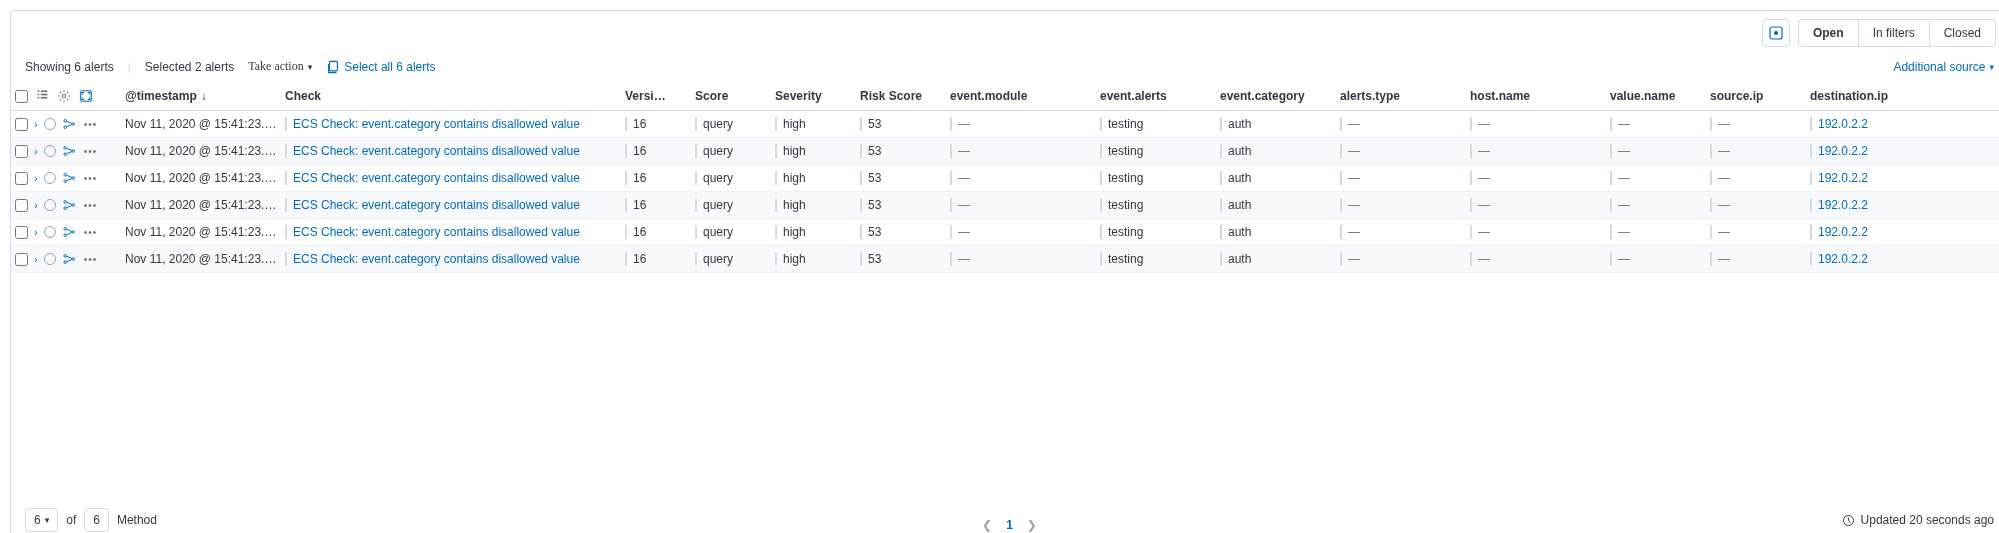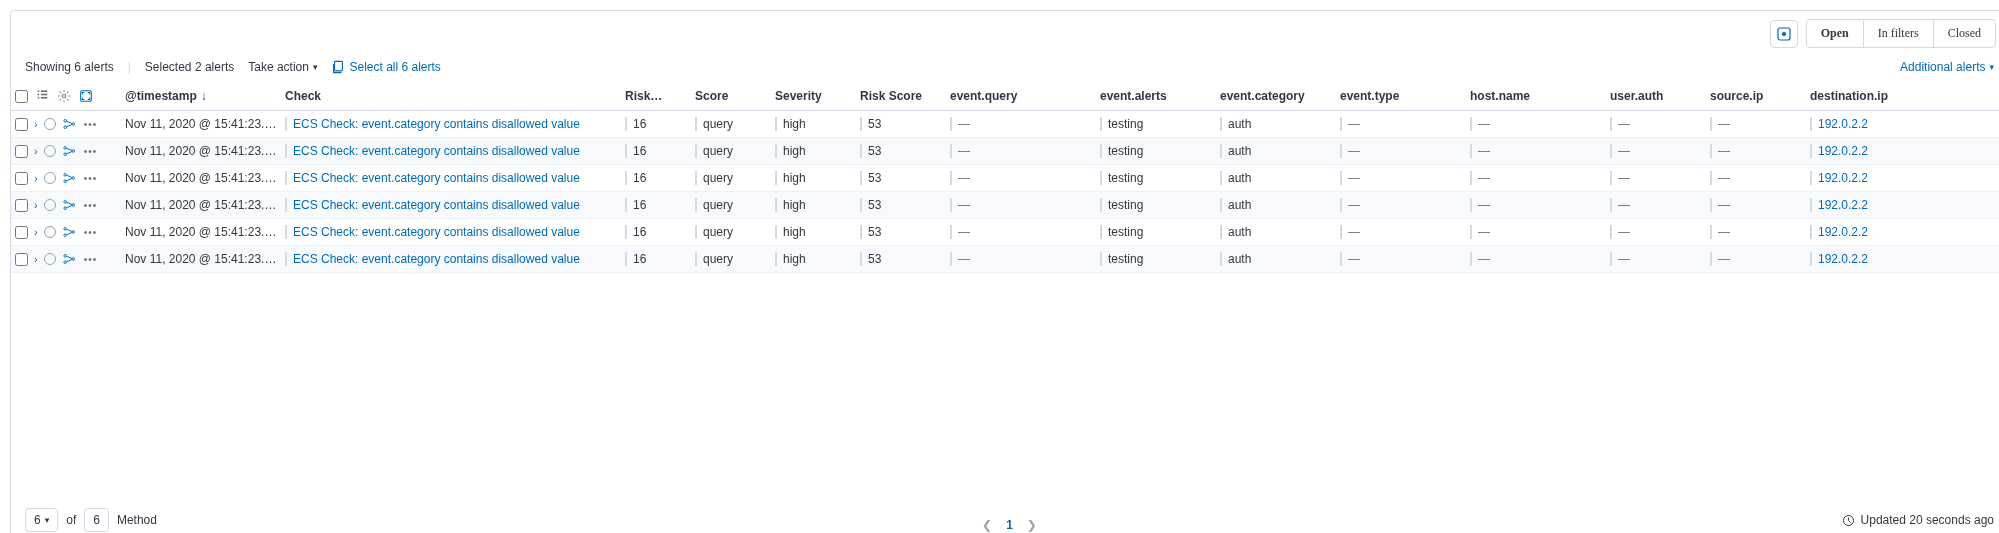--- a/index.html
+++ b/index.html
@@ -32,21 +32,20 @@
     border-radius: 4px;
     display: flex; align-items: center; justify-content: center;
     cursor: pointer;
     color: #006bb4;
   }
   .status-tabs {
     display: flex;
     border: 1px solid #d3dae6;
     border-radius: 4px;
     overflow: hidden;
-    font-family: Liberation Serif, serif;
   }
   .status-tab {
     padding: 6px 14px;
     cursor: pointer;
     color: #343741;
     border-left: 1px solid #d3dae6;
   }
   .status-tab:first-child { border-left: none; }
   .status-tab.active { font-weight: 700; }
   .toolbar {
@@ -62,20 +61,21 @@
     cursor: pointer;
     display: flex;
     align-items: center;
     gap: 4px;
   }
   .dropdown-text {
     cursor: pointer;
     display: flex;
     align-items: center;
     gap: 4px;
+    font-family: Liberation Serif, serif;
   }
   .spacer { flex: 1; }
   .link { color: #006bb4; cursor: pointer; }
 
   .table-wrap { flex: 1; overflow: hidden; }
   table { width: 100%; border-collapse: collapse; table-layout: fixed; }
   thead th {
     text-align: left;
     font-weight: 700;
     font-size: 12px;
@@ -191,21 +191,21 @@
     </span>
     <span class="toolbar-link">
       <svg width="14" height="14" viewBox="0 0 16 16" fill="none" stroke="currentColor" stroke-width="1.3">
           <rect x="4" y="1.5" width="9" height="11" rx="1"></rect>
           <path d="M3 4.5v10h9"></path>
         </svg>
       <span>Select all 6 alerts</span>
     </span>
     <span class="spacer"></span>
     <span class="toolbar-link">
-      <span>Additional alerts</span>
+      <span>Additional source</span>
       <span class="chev">▾</span>
     </span>
   </div>
 
   <div class="table-wrap">
     <table>
       <colgroup>
         <col style="width:110px">
         <col style="width:160px">
         <col style="width:340px">
@@ -251,30 +251,30 @@
               </span>
             </div>
           </th>
           <th>
             <span class="th-sort">
               <span>@timestamp</span>
               <span>↓</span>
             </span>
           </th>
           <th>Check</th>
-          <th>Risk…</th>
+          <th>Versi…</th>
           <th>Score</th>
           <th>Severity</th>
           <th>Risk Score</th>
-          <th>event.query</th>
+          <th>event.module</th>
           <th>event.alerts</th>
           <th>event.category</th>
-          <th>event.type</th>
+          <th>alerts.type</th>
           <th>host.name</th>
-          <th>user.auth</th>
+          <th>value.name</th>
           <th>source.ip</th>
           <th>destination.ip</th>
         </tr>
       </thead>
       <tbody id="tbody">
           <tr>
             <td>
               <div class="actions-cell">
                 <input type="checkbox" class="chk" style="">
                 <span class="caret">›</span>

